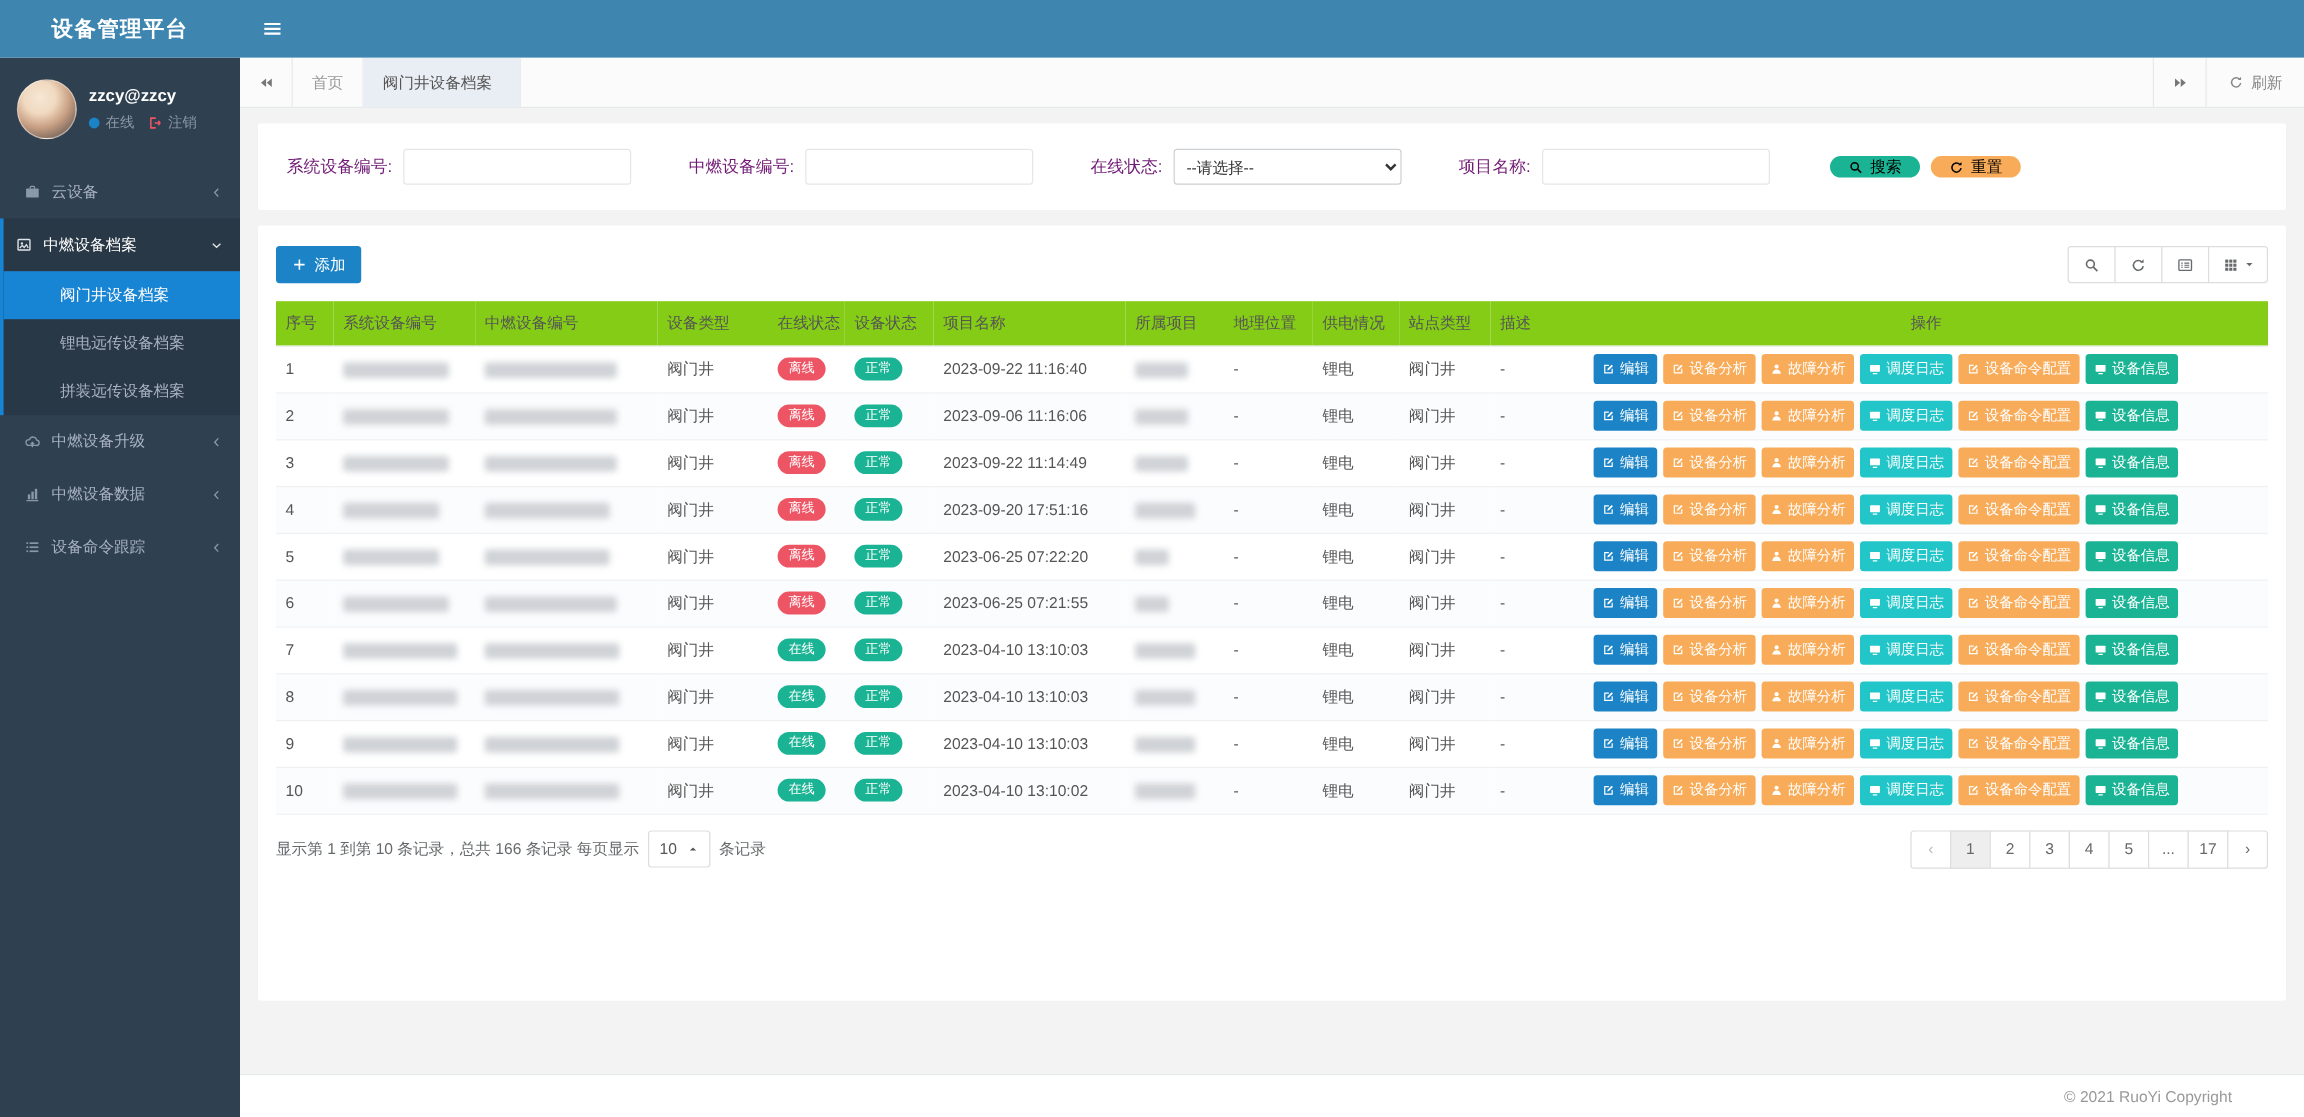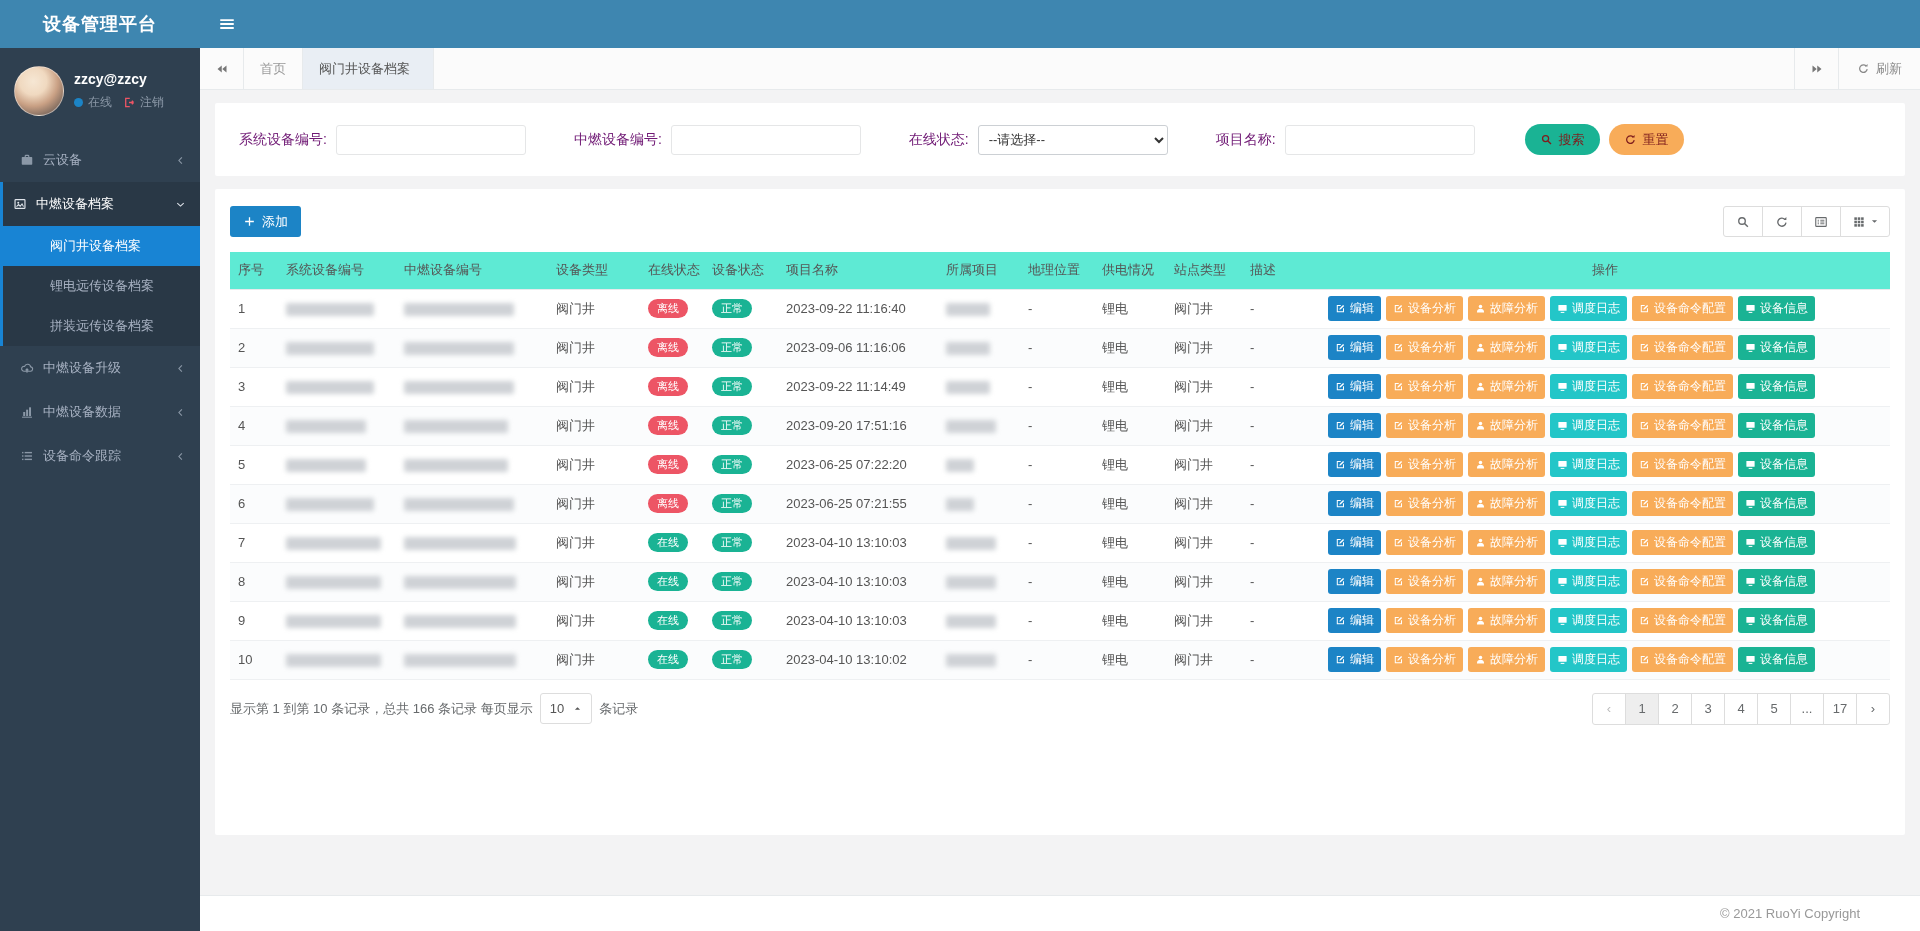--- a/index.html
+++ b/index.html
@@ -54,36 +54,36 @@
   .content { flex:1; padding:13px 15px 0 15px; overflow:hidden; }
   .panel { background:#fff; border-radius:2px; }
 
   
   .search-panel { padding:21px 24px; margin-bottom:13px; display:flex; align-items:center; }
   .field { display:flex; align-items:center; margin-right:48px; }
   .field label { font-size:14px; color:#701a75; margin-right:9px; white-space:nowrap; }
   .field input { width:190px; height:30px; border:1px solid #e5e6e7; border-radius:3px; padding:0 9px; font-size:13px; color:#555; outline:none; background:#fff; }
   .field select { width:190px; height:30px; border:1px solid #ccd0d4; border-radius:3px; padding:0 6px; font-size:13px; color:#333; background:#fff; }
   .search-actions { display:flex; gap:9px; margin-left:2px; }
-  .btn-pill { border:none; border-radius:16px; height:31px; padding:0 15px; color:#7f1d1d; font-size:13px; display:inline-flex; align-items:center; gap:6px; cursor:pointer; }
+  .btn-pill { border:none; border-radius:16px; height:18px; padding:0 15px; color:#000000; font-size:13px; display:inline-flex; align-items:center; gap:6px; cursor:pointer; }
   .btn-search { background:#1ab394; }
   .btn-reset { background:#f8ac59; }
 
   
   .table-panel { padding:17px 15px 110px 15px; }
   .toolbar { display:flex; align-items:center; margin-bottom:15px; }
   .btn-add { background:#1c84c6; border:none; color:#fff; border-radius:3px; height:31px; padding:0 13px; font-size:13px; display:inline-flex; align-items:center; gap:6px; cursor:pointer; }
   .icon-group { margin-left:auto; display:flex; }
   .tool-btn { width:40px; height:31px; background:#fff; border:1px solid #dddddd; color:#676a6c; display:inline-flex; align-items:center; justify-content:center; gap:4px; cursor:pointer; margin-left:-1px; font-size:14px; }
   .tool-btn:first-child { border-radius:3px 0 0 3px; margin-left:0; }
   .tool-btn:last-child { border-radius:0 3px 3px 0; width:50px; }
   .tool-btn .caret { font-size:9px; color:#676a6c; }
 
   table.grid { width:100%; border-collapse:collapse; table-layout:fixed; font-size:13px; color:#555; }
-  table.grid thead th { background:#5eead4; height:37px; text-align:left; font-weight:normal; color:#555; padding:0 8px; border-bottom:1px solid #e7eaec; white-space:nowrap; }
+  table.grid thead th { background:#84cc16; height:37px; text-align:left; font-weight:normal; color:#555; padding:0 8px; border-bottom:1px solid #e7eaec; white-space:nowrap; }
   table.grid thead th.center { text-align:center; }
   table.grid tbody td { height:39px; padding:0 8px; border-bottom:1px solid #eef0f2; white-space:nowrap; overflow:hidden; }
   table.grid tbody tr:nth-child(even) td { background:#fbfcfd; }
   .blur { display:inline-block; height:13px; border-radius:2px; background:#cfd2d6; filter:blur(2.5px); vertical-align:middle; }
   .badge { display:inline-block; min-width:24px; text-align:center; padding:3px 9px; border-radius:11px; color:#fff; font-size:11px; line-height:13px; }
   .act-btn { display:inline-flex; align-items:center; gap:4px; border:none; border-radius:3px; color:#fff; font-size:12px; padding:4px 7px; margin-right:5px; cursor:pointer; white-space:nowrap; }
   .act-btn .ic { font-size:11px; }
 
   
   .page-row { display:flex; align-items:center; margin-top:13px; font-size:13px; color:#676a6c; }

